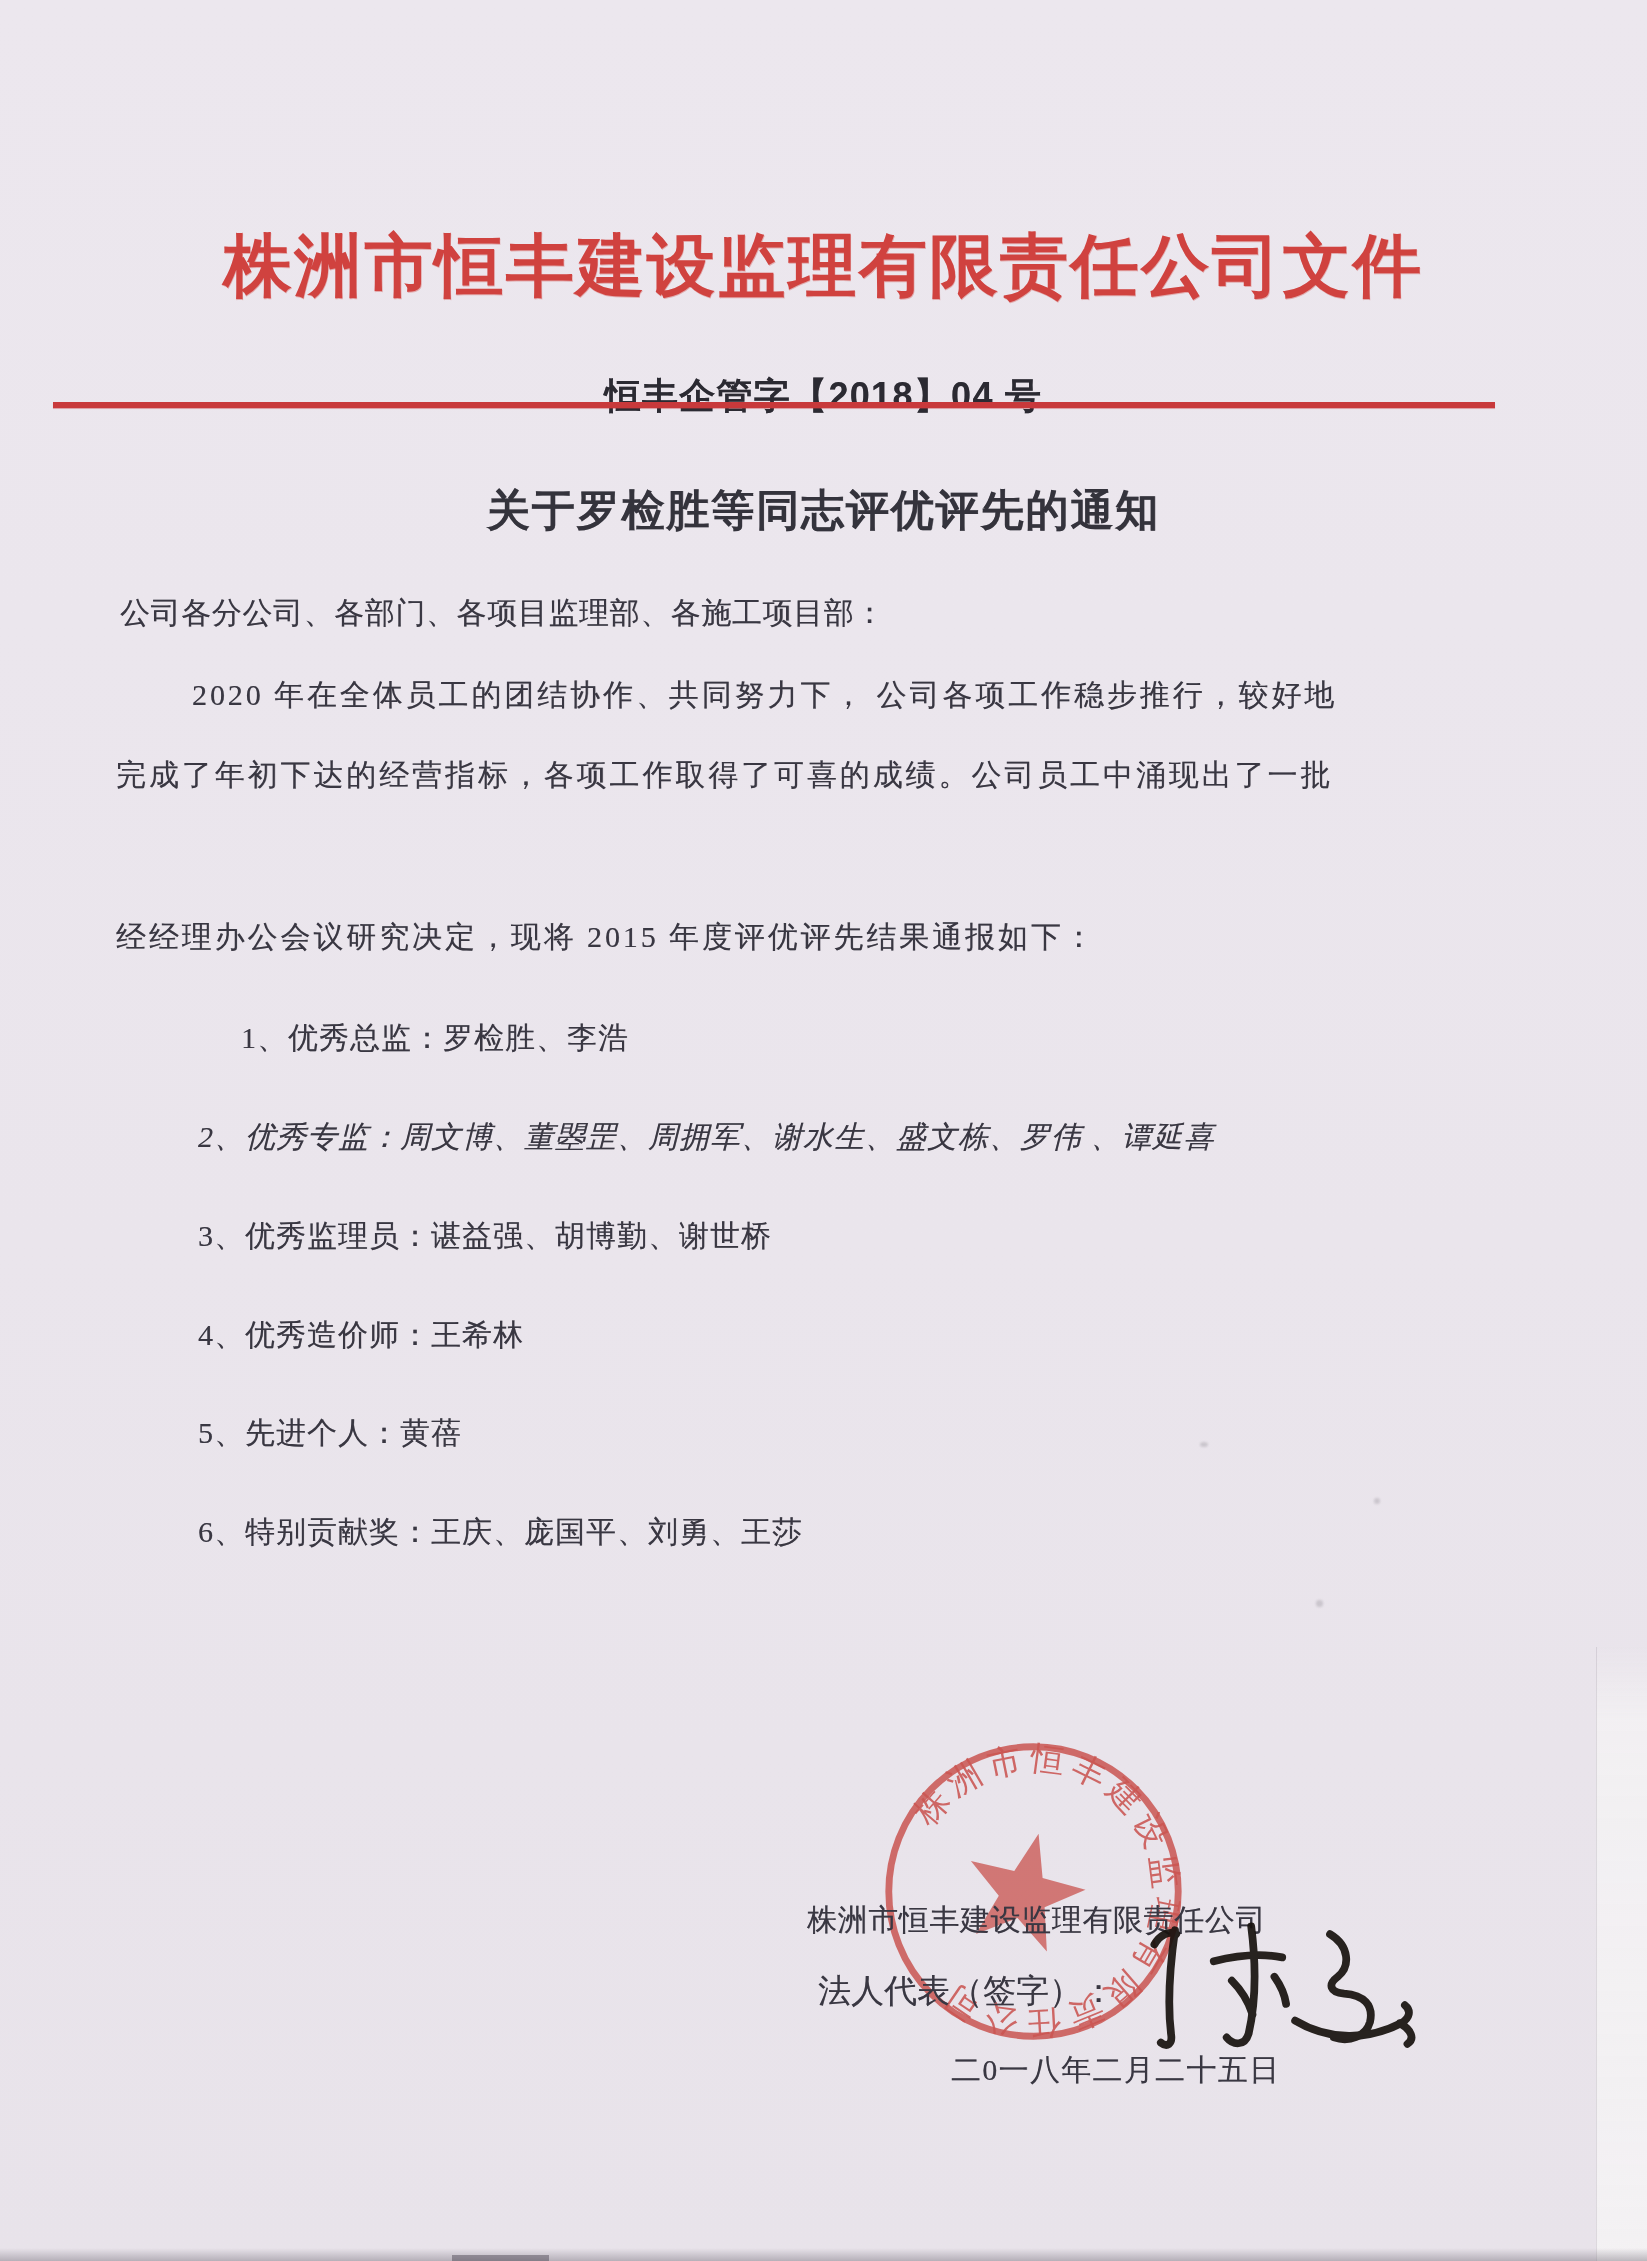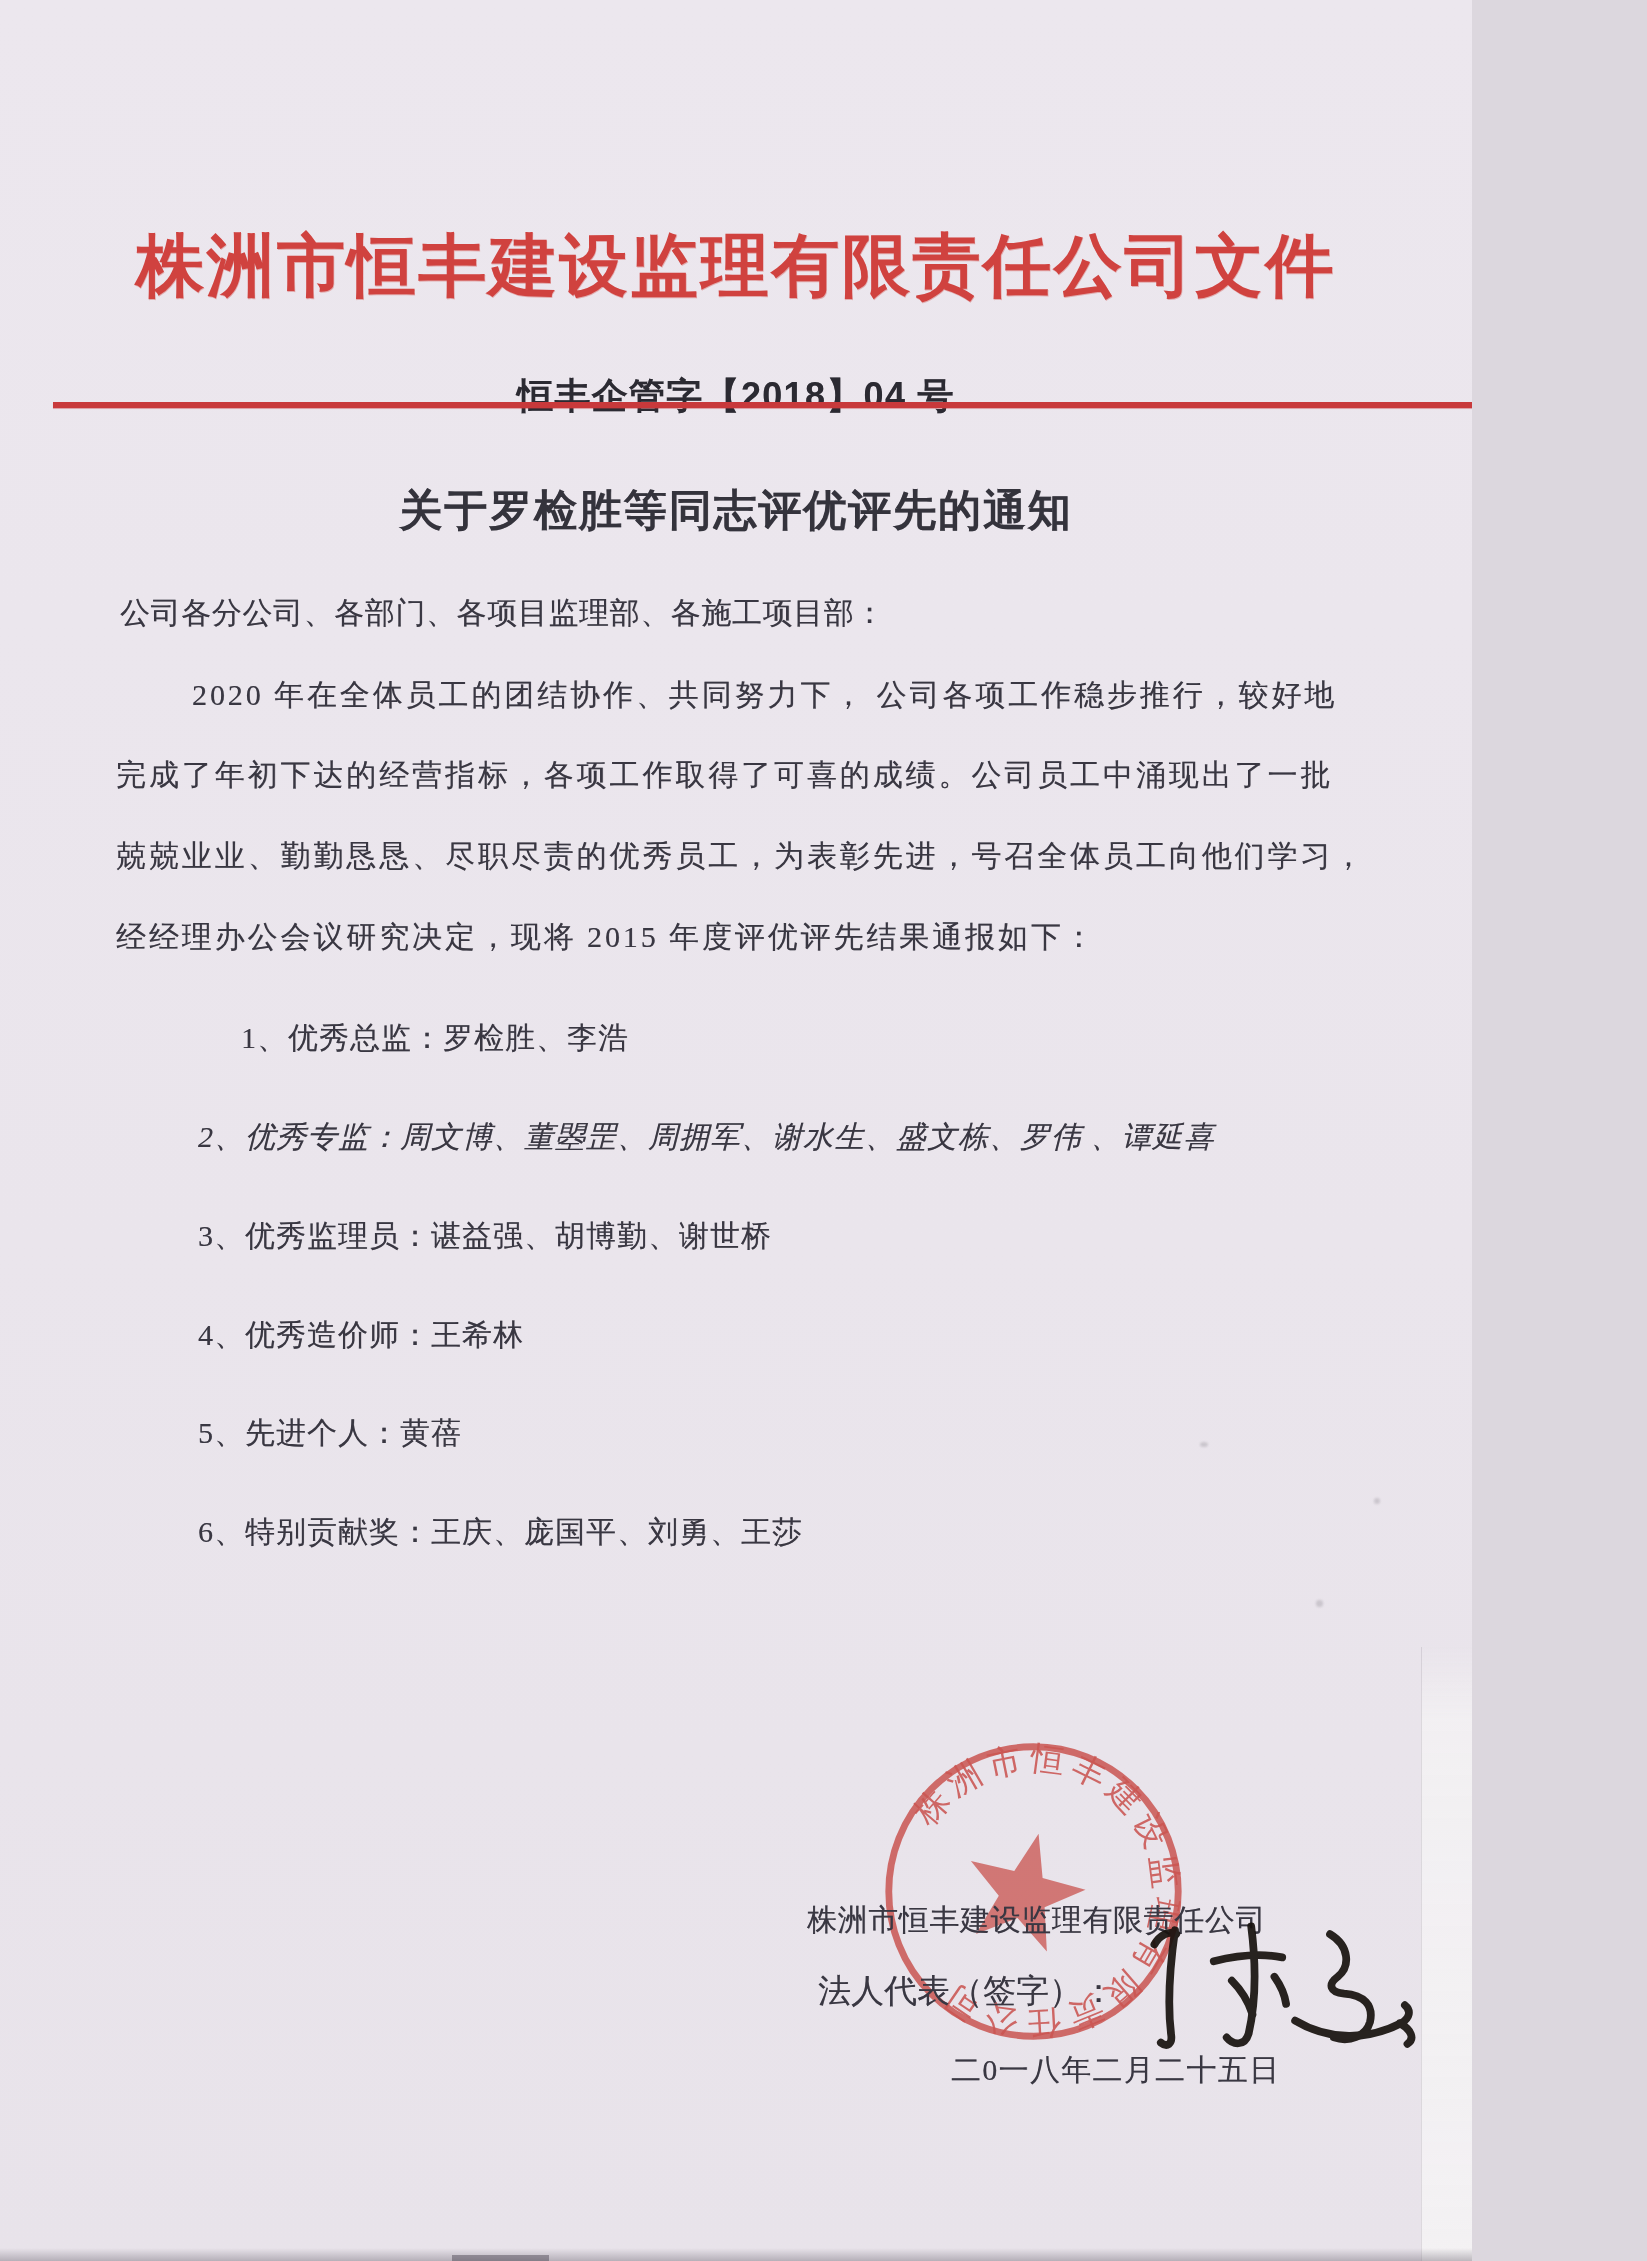--- a/index.html
+++ b/index.html
@@ -1,18 +1,18 @@
 <!DOCTYPE html>
 <html style="font-size:10.3px"><head>
 <meta charset="utf-8">
 <style>
   html,body{margin:0;padding:0;background:#dcd7de;}
   .page{
     position:relative;
-    width:1472px;height:2261px;
+    width:1647px;height:2261px;
     background:linear-gradient(180deg,#ece7ee 0%,#eae5ec 55%,#e8e3ea 100%);
     overflow:hidden;
     font-family:"Liberation Serif", serif;
     color:#36343e;
   }
   .abs{position:absolute;}
   .ctr{left:0;width:100%;text-align:center;}
   .org-title{
     top:221px;
     font-family:"Liberation Sans", sans-serif;
@@ -122,21 +122,20 @@
   <div class="abs ctr doc-number">恒丰企管字【2018】04 号</div>
 
   <div class="abs red-rule"></div>
 
   <div class="abs ctr notice-title">关于罗检胜等同志评优评先的通知</div>
 
   <div class="abs bodytext salutation">公司各分公司、各部门、各项目监理部、各施工项目部：</div>
 
   <div class="abs bodytext pline pline-0">2020 年在全体员工的团结协作、共同努力下， 公司各项工作稳步推行，较好地</div>
   <div class="abs bodytext pline pline-1">完成了年初下达的经营指标，各项工作取得了可喜的成绩。公司员工中涌现出了一批</div>
-  <div class="abs bodytext pline pline-2">兢兢业业、勤勤恳恳、尽职尽责的优秀员工，为表彰先进，号召全体员工向他们学习，</div>
   <div class="abs bodytext pline pline-3">经经理办公会议研究决定，现将 2015 年度评优评先结果通报如下：</div>
 
   <div class="abs bodytext item item-0">1、优秀总监：罗检胜、李浩</div>
   <div class="abs bodytext item item-1">2、优秀专监：周文博、董曌罡、周拥军、谢水生、盛文栋、罗伟 、谭延喜</div>
   <div class="abs bodytext item item-2">3、优秀监理员：谌益强、胡博勤、谢世桥</div>
   <div class="abs bodytext item item-3">4、优秀造价师：王希林</div>
   <div class="abs bodytext item item-4">5、先进个人：黄蓓</div>
   <div class="abs bodytext item item-5">6、特别贡献奖：王庆、庞国平、刘勇、王莎</div>
 
   <div class="abs bodytext company-line">株洲市恒丰建设监理有限责任公司</div>

